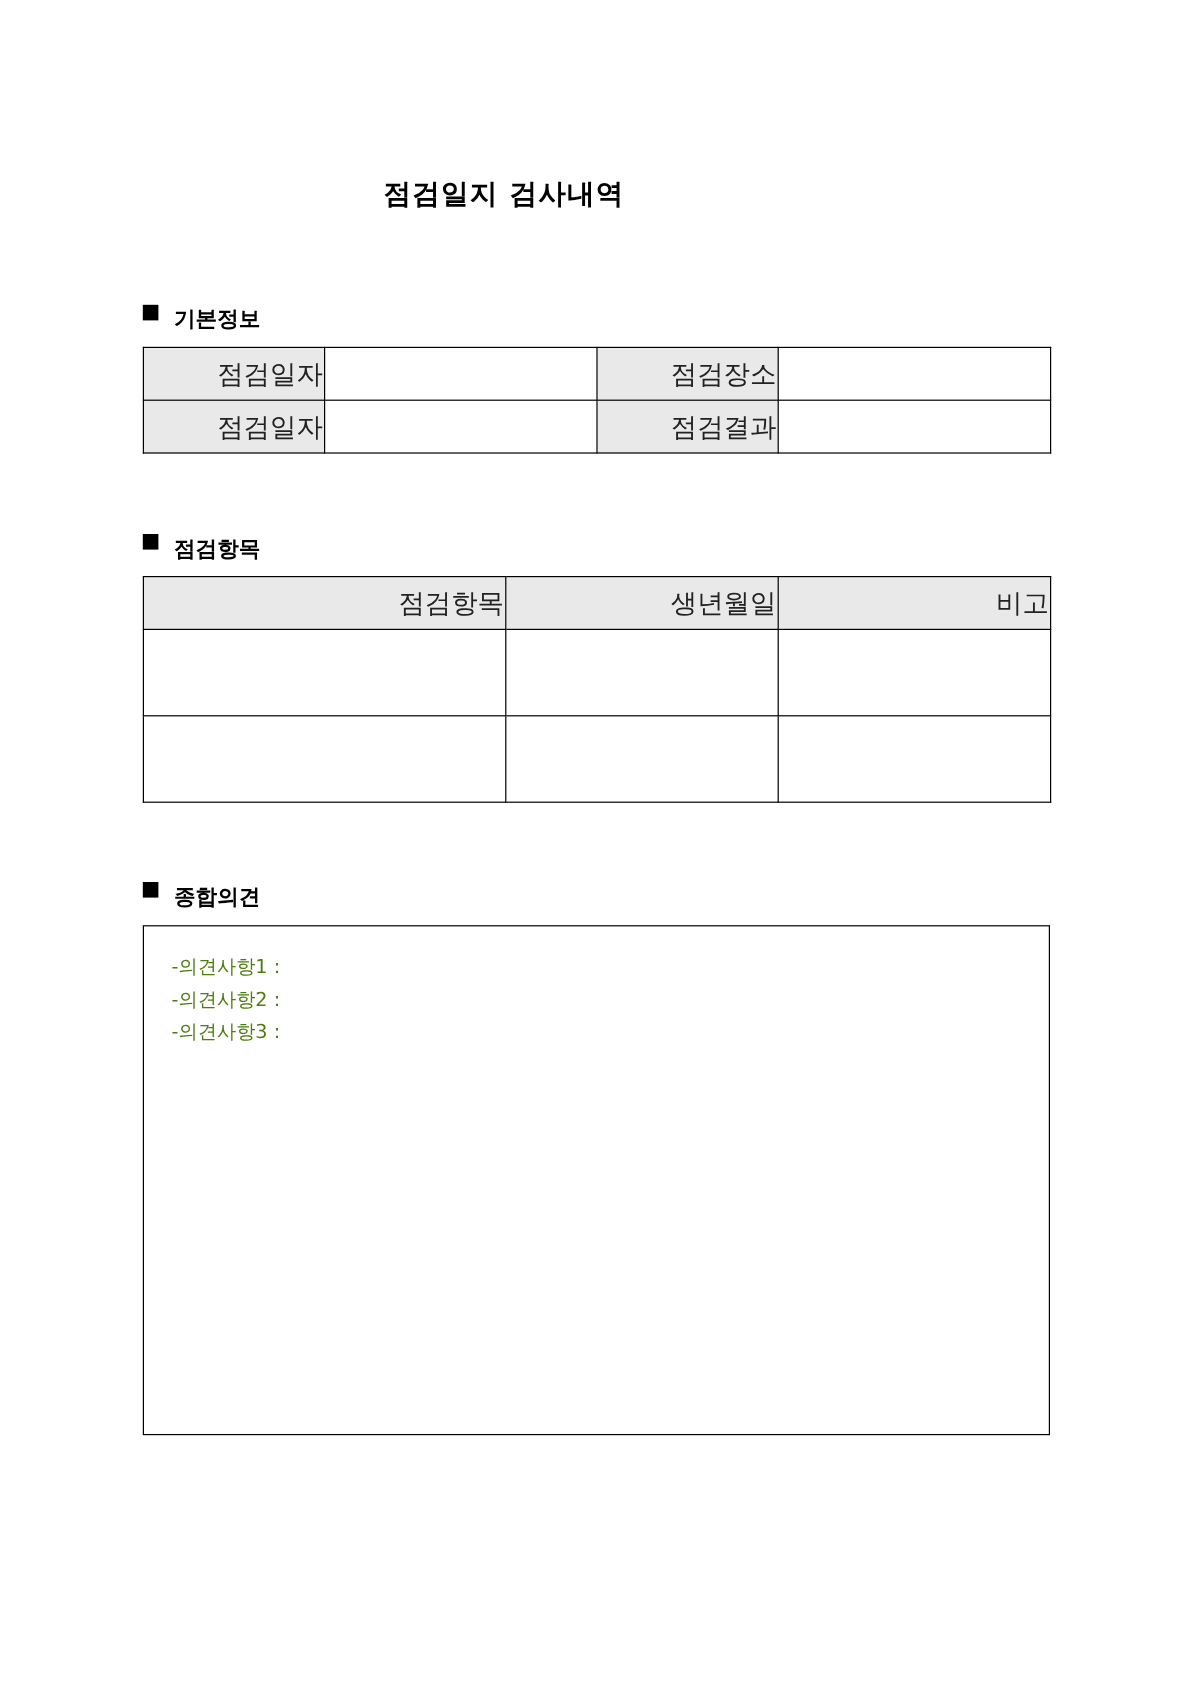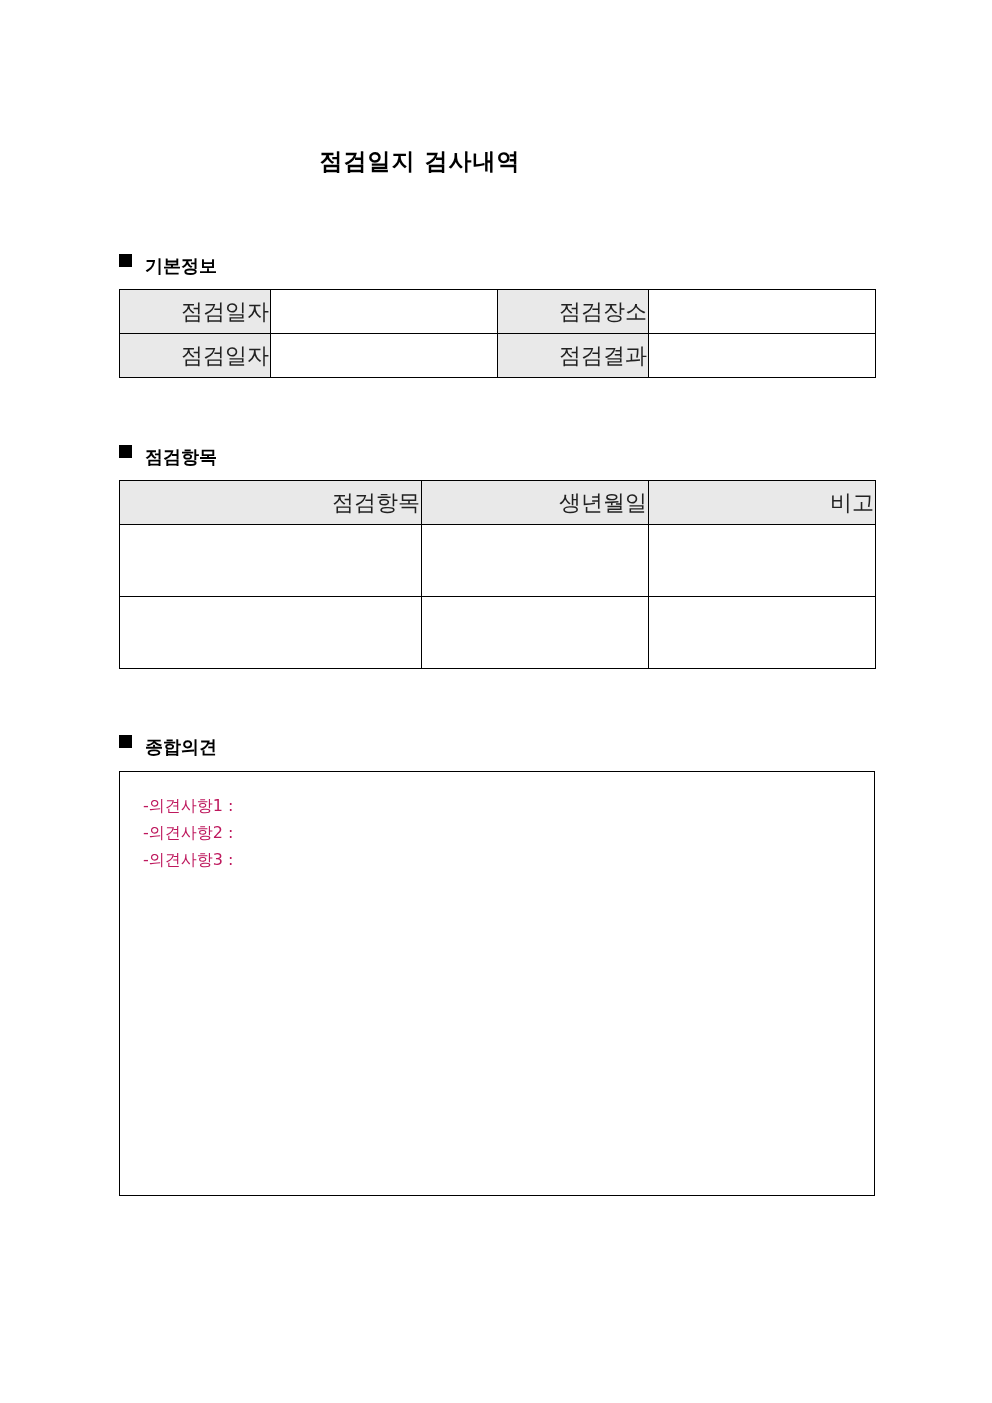--- a/index.html
+++ b/index.html
@@ -22,21 +22,21 @@
     table { border-collapse: collapse; position: absolute; left: 119px; width: 756px; table-layout: fixed; }
     td, th { border: 1.3px solid #000; font-size: 22px; font-weight: normal; text-align: right; color: #222; }
     .hd { background: #e9e9e9; }
     .info td { height: 41px; }
     .items th { height: 41px; }
     .items td { height: 69px; }
     .opinion {
       position: absolute; left: 119px; top: 771px; width: 754px; height: 423px;
       border: 1.3px solid #000;
     }
-    .opinion .lines { position: absolute; left: 23px; top: 20px; font-size: 16px; color: #be185d; line-height: 27px; }
+    .opinion .lines { position: absolute; left: 23px; top: 20px; font-size: 16px; color: #4d7c0f; line-height: 27px; }
   </style>
 </head>
 <body>
 
 <div class="title">점검일지 검사내역</div>
 
 <div class="section-head" style="top:254px;">
   <span class="sq"></span>
   <span>기본정보</span>
 </div>

